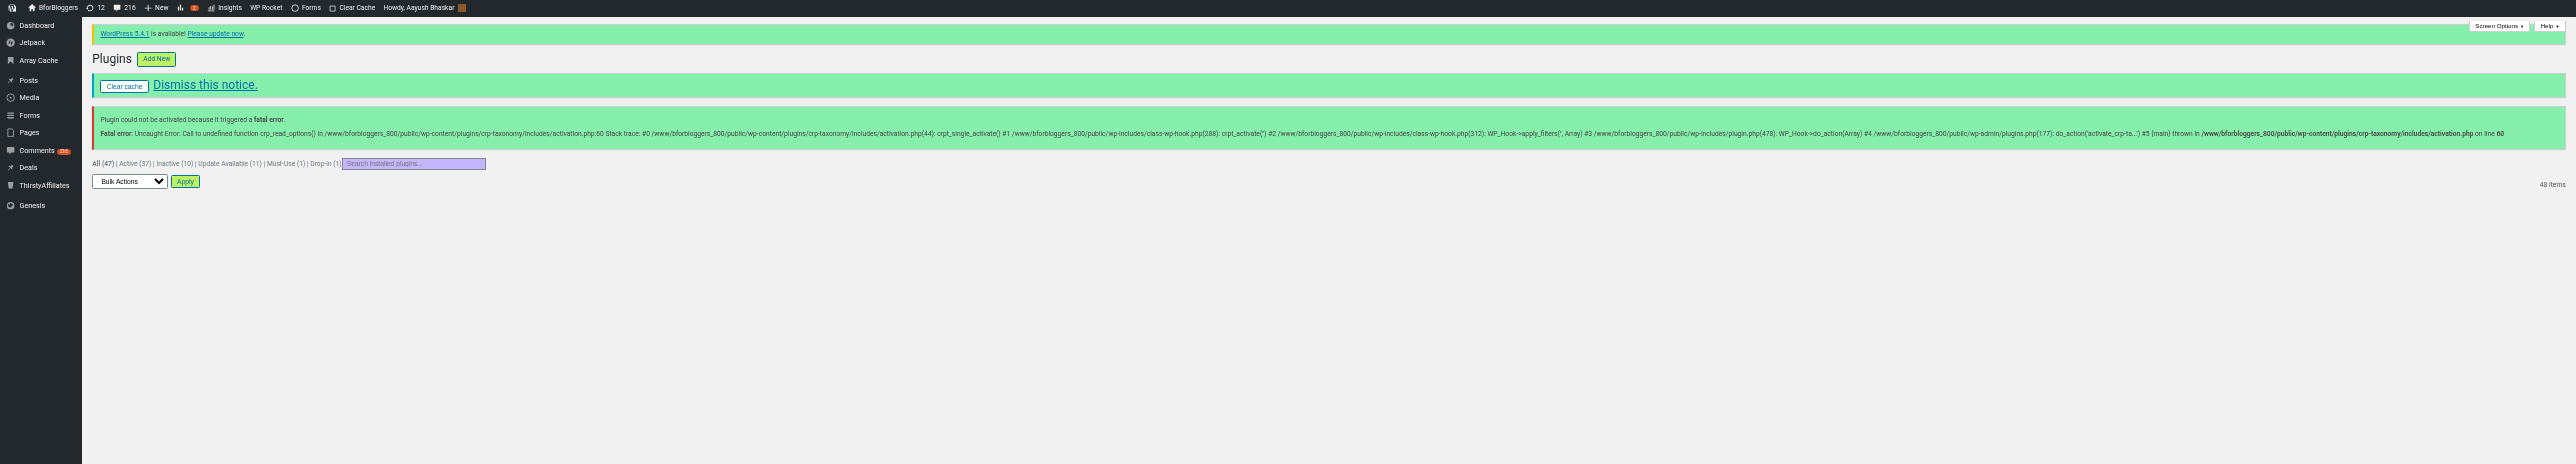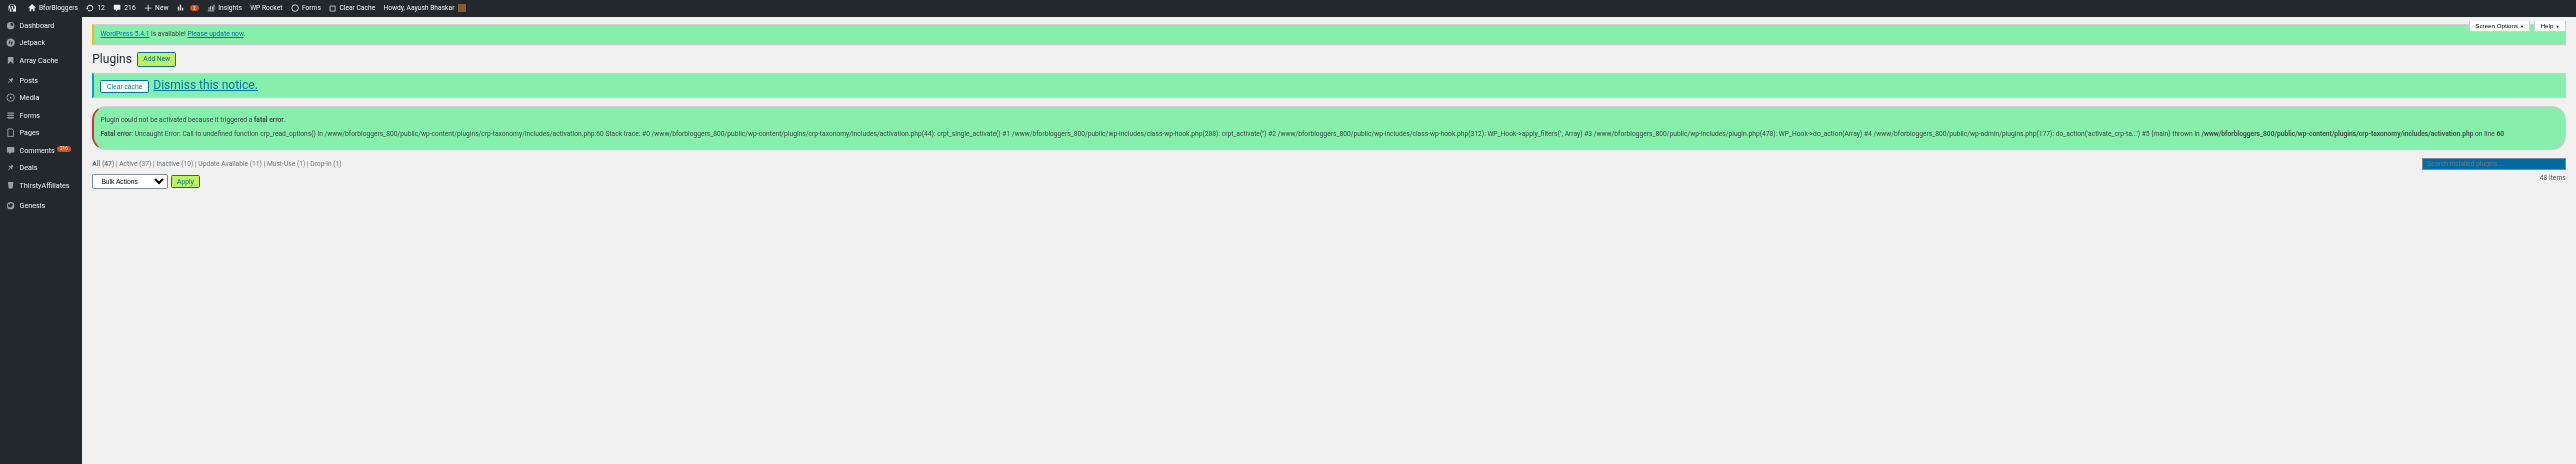--- a/index.html
+++ b/index.html
@@ -9,55 +9,55 @@
     .adminbar { background: #23282d; color: #eee; height: 16.5px; display: flex; align-items: center; padding: 0 4.1px; justify-content: flex-start; }
     .adminbar-left, .adminbar-right { display: flex; align-items: center; height: 100%; }
     .adminbar-item { display: flex; align-items: center; padding: 0 4.1px; height: 100%; color: #eee; font-size: 6.7px; cursor: pointer; }
     .adminbar-item .icon { margin-right: 3.1px; display: inline-flex; }
     .adminbar-badge { background: #d54e21; color: #fff; border-radius: 5.2px; padding: 0.5px 3.1px; font-size: 4.6px; margin-left: 2.1px; }
     .avatar { width: 8.2px; height: 8.2px; background: #8b5a2b; margin-left: 3.1px; }
     
     
     .layout { display: flex; min-height: calc(100vh - 16.5px); }
     .sidebar { width: 82px; background: #23282d; color: #eee; flex-shrink: 0; }
-    .sidebar-item { display: flex; align-items: flex-start; padding: 4.1px 4.1px 4.1px 5.2px; color: #eee; font-size: 7.2px; cursor: pointer; }
+    .sidebar-item { display: flex; align-items: flex-end; padding: 4.1px 4.1px 4.1px 5.2px; color: #eee; font-size: 7.2px; cursor: pointer; }
     .sidebar-item .icon { width: 10.3px; margin-right: 4.1px; display: inline-flex; justify-content: center; opacity: 0.6; }
     .sidebar-badge { background: #d54e21; color: #fff; border-radius: 4.6px; padding: 0.5px 3.1px; font-size: 4.6px; margin-left: 2.1px; }
     .sidebar-sep { height: 2.6px; }
     
     
     .main { flex: 1; padding: 5.2px 10.3px 20.6px 10.3px; }
     
     .notice { background: #86efac; border: 0.5px solid #ccd0d4; border-left: 2.1px solid #ffb900; padding: 5.2px 6.2px; margin: 2.6px 0 7.7px; box-shadow: 0 0.5px 0.5px rgba(0,0,0,.04); font-size: 6.7px; }
     .notice-info { border-left-color: #00a0d2; }
-    .notice-error { border-left-color: #dc3232; border-radius: 14px; }
+    .notice-error { border-left-color: #dc3232; }
     .notice a { color: #0073aa; text-decoration: underline; }
     .notice strong { font-weight: 600; }
     
     .h1-row { display: flex; align-items: center; margin: 4.1px 0 6.2px; }
     h1.title { font-size: 12px; font-weight: 400; color: #23282d; margin-right: 5.2px; }
     .button { background: #bef264; border: 0.5px solid #0071a1; color: #0071a1; padding: 2.1px 5.2px; font-size: 6.7px; border-radius: 1.5px; cursor: pointer; text-decoration: none; }
     
     .top-btns { float: right; margin-top: -1px; display: flex; gap: 4.1px; }
     .screen-btn { background: #fff; border: 0.5px solid #ccd0d4; padding: 1.5px 5.2px; font-size: 6.2px; cursor: pointer; border-radius: 0 0 2.1px 2.1px; border-top: none; }
     .screen-btn .tri { font-size: 4.1px; margin-left: 2.1px; }
     
     .wprocket { padding: 4.1px 6.2px; }
     .wprocket p { margin-bottom: 3.1px; }
     .dismiss-link { color: #0073aa; text-decoration: underline; margin-left: 3.1px; font-size: 12px; }
     
     .error-msg p { margin: 3.1px 0; line-height: 1.7; }
     
-    .subsubsub { margin: 4.1px 0; color: #666; font-size: 6.7px; display: flex; justify-content: space-between; align-items: center; }
+    .subsubsub { margin: 4.1px 0; color: #666; font-size: 6.7px; display: flex; justify-content: flex-start; align-items: center; }
     .subsubsub .filters span { color: #72777c; }
     .subsubsub a { color: #0073aa; text-decoration: none; }
     .subsubsub .cur { font-weight: 600; color: #000; }
-    .search-input { border: 0.5px solid #7e8993; padding: 1.5px 4.1px; font-size: 6.7px; width: 144px; background: #0369a1; }
-    
-    .tablenav { margin: 4.1px 0; display: flex; justify-content: space-between; align-items: flex-start; }
+    .search-input { border: 0.5px solid #7e8993; padding: 1.5px 4.1px; font-size: 6.7px; width: 144px; background: #c4b5fd; }
+    
+    .tablenav { margin: 4.1px 0; display: flex; justify-content: space-between; align-items: flex-end; }
     .bulkactions { display: flex; gap: 3.1px; align-items: center; }
     .bulkactions select { border: 0.5px solid #7e8993; padding: 1px 12.4px 1px 4.1px; font-size: 6.7px; height: 15.5px; border-radius: 1.5px; background: #fff; }
     .displaying-num { color: #555; font-size: 6.7px; }
     
     .clear-btn { background: #fff; border: 0.5px solid #0071a1; color: #0071a1; padding: 2.1px 5.2px; font-size: 6.7px; border-radius: 1.5px; cursor: pointer; }
     
     svg { fill: currentColor; }
   </style>
 </head>
 <body>

